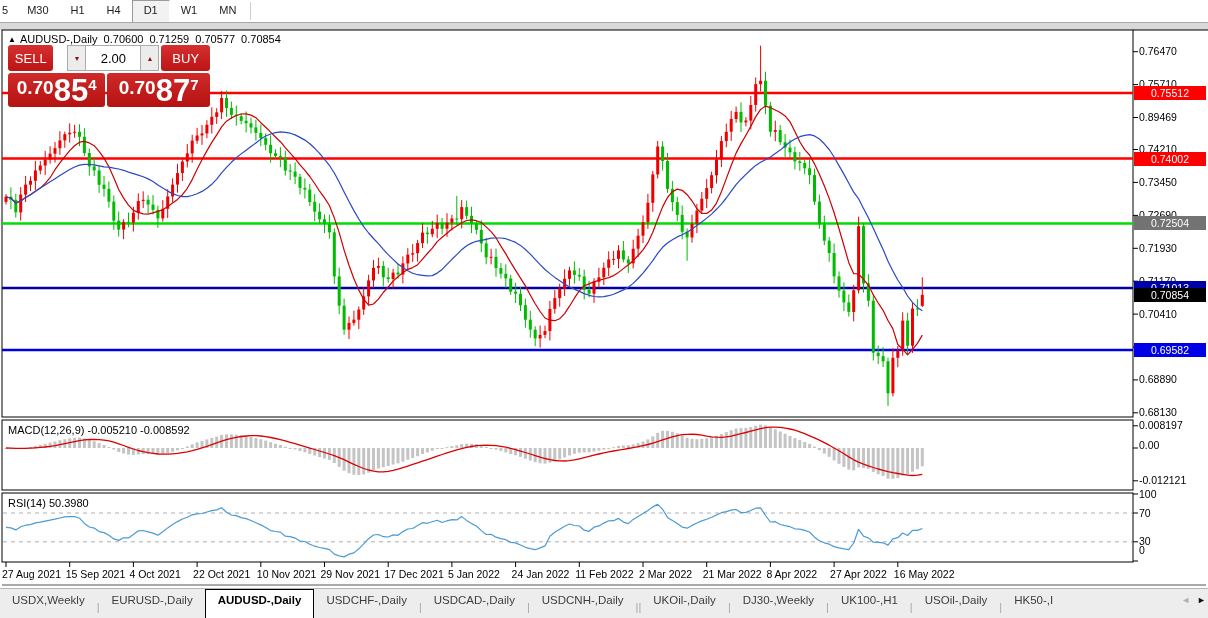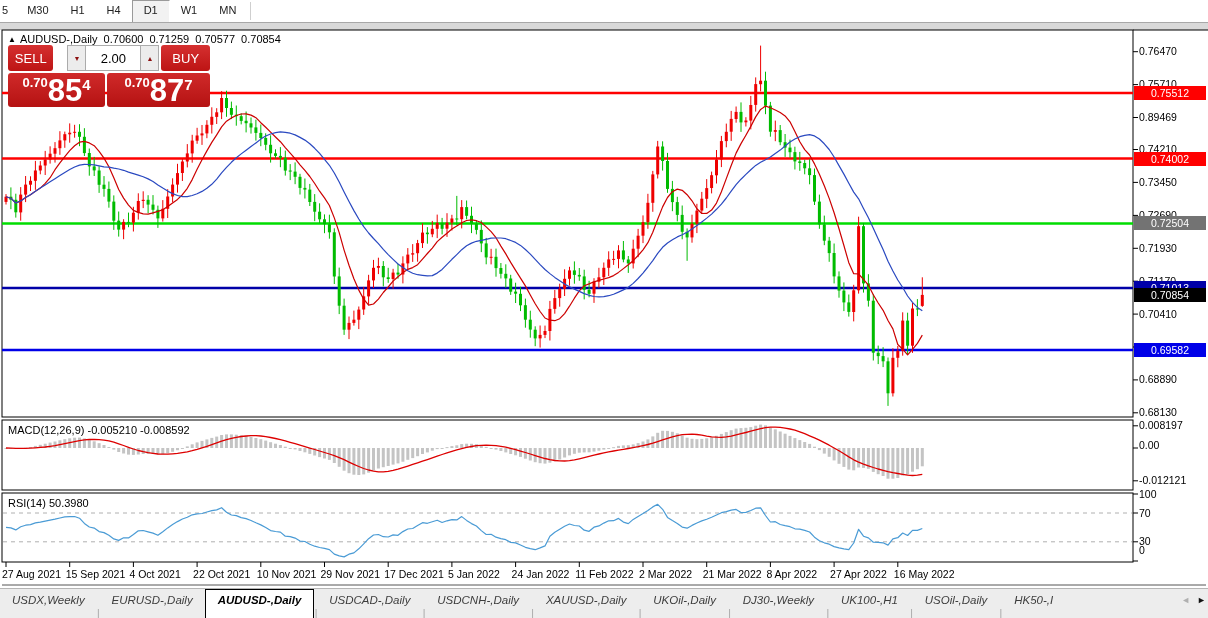--- a/index.html
+++ b/index.html
@@ -34,34 +34,34 @@
   .spin{display:flex;margin-left:14px;height:26px;}
   .spin-btn{width:17px;background:#ececec;border:1px solid #ababab;color:#8c1010;font-size:7px;
     display:flex;align-items:center;justify-content:center;cursor:pointer;}
   .spin input{width:54px;border:1px solid #ababab;border-left:none;border-right:none;
     text-align:center;font-size:13px;color:#000;padding:0;outline:none;}
   .tp-prices{display:flex;margin-top:2px;height:34px;}
   .tp-price{background:linear-gradient(#d02a2a,#b51212);color:#fff;border-radius:3px;
     display:flex;align-items:flex-end;justify-content:center;padding-bottom:2px;cursor:pointer;}
   .tp-price.sellp{width:103px;}
   .tp-price.buyp{width:109px;margin-left:2px;}
-  .tp-price .pre{font-size:13px;font-weight:bold;margin-bottom:15px;}
+  .tp-price .pre{font-size:19px;font-weight:bold;margin-bottom:6px;}
   .tp-price .big{font-size:31px;font-weight:bold;line-height:28px;}
   .tp-price .sup{font-size:15px;font-weight:bold;position:relative;top:-12px;}
 
   
   .px-label{position:absolute;left:1139px;font-size:10.5px;color:#000;white-space:nowrap;}
   .badge{position:absolute;left:1134px;width:72px;height:14px;line-height:14px;text-align:center;
     font-size:10.5px;color:#fff;}
   .date-label{position:absolute;top:568px;font-size:10.5px;color:#000;white-space:nowrap;}
   .ind-label{position:absolute;font-size:11px;color:#000;}
 
   
   .tabsbar{position:absolute;left:0;top:588px;width:1208px;height:30px;background:#ededed;
-    border-top:1px solid #b5b5b5;display:flex;align-items:flex-end;overflow:hidden;font-style:italic;}
+    border-top:1px solid #b5b5b5;display:flex;align-items:center;overflow:hidden;}
   .tab{font-size:11.5px;color:#3d3d3d;padding:5px 12px 0 12px;height:25px;cursor:pointer;white-space:nowrap;}
   .tab.active{background:#fff;border:1px solid #000;border-bottom:none;color:#000;font-weight:bold;
     padding-top:4px;margin-top:0px;}
   .tab-sep{color:#a8a8a8;font-size:11px;padding-top:5px;}
   .tab-arrows{position:absolute;right:2px;top:595px;font-size:9px;background:#ededed;padding-left:4px;}
   .arrow-left{color:#b0b0b0;margin-right:7px;cursor:pointer;}
   .arrow-right{color:#111;cursor:pointer;}
 </style>
 </head>
 <body>
@@ -775,26 +775,26 @@
       <div class="badge" style="top: 280.99px; background: rgb(0, 0, 168);">0.71013</div>
       <div class="badge" style="top: 342.965px; background: rgb(0, 0, 232);">0.69582</div>
       <div class="badge" style="top: 287.877px; background: rgb(0, 0, 0);">0.70854</div>
     </div>
 
   <div class="tabsbar" id="tabsbar">
       <div class="tab">USDX,Weekly</div>
       <div class="tab-sep">|</div>
       <div class="tab">EURUSD-,Daily</div>
       <div class="tab active">AUDUSD-,Daily</div>
+      <div class="tab">USDCHF-,Daily</div>
       <div class="tab-sep">|</div>
       <div class="tab">USDCAD-,Daily</div>
       <div class="tab-sep">|</div>
       <div class="tab">USDCNH-,Daily</div>
       <div class="tab-sep">|</div>
-      <div class="tab">XAUUSD-,Daily</div>
       <div class="tab-sep">|</div>
       <div class="tab">UKOil-,Daily</div>
       <div class="tab-sep">|</div>
       <div class="tab">DJ30-,Weekly</div>
       <div class="tab-sep">|</div>
       <div class="tab">UK100-,H1</div>
       <div class="tab-sep">|</div>
       <div class="tab">USOil-,Daily</div>
       <div class="tab-sep">|</div>
       <div class="tab">HK50-,I</div>

